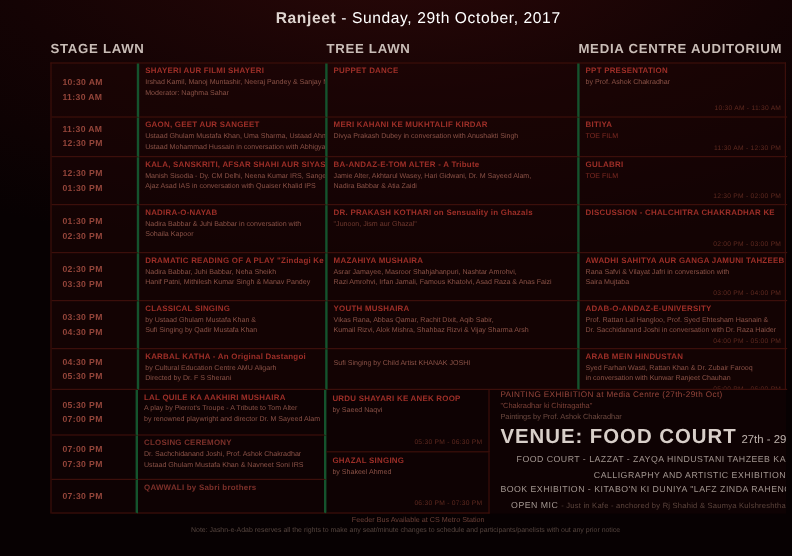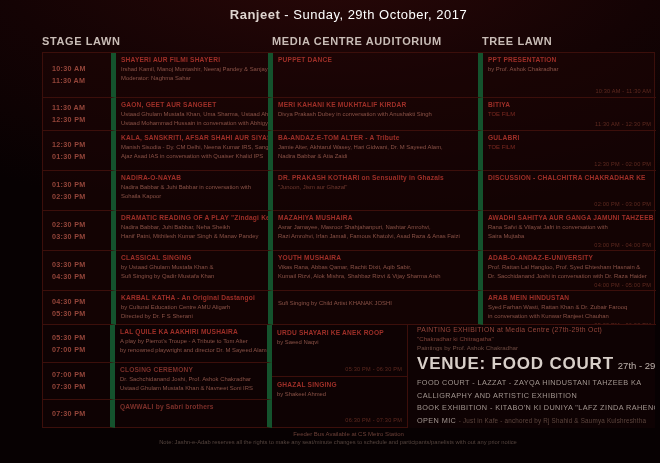--- a/index.html
+++ b/index.html
@@ -7,21 +7,21 @@
        background:radial-gradient(ellipse 600px 260px at 50% -40px, #2a0808 0%, #140304 55%, #070102 100%);}
   .page{width:613px;padding-left:42px;}
   .title{text-align:center;padding-top:7px;font-size:13px;letter-spacing:.5px;}
   .t-bold{color:#ded4cf;font-weight:bold;}
   .t-rest{color:#ffffff;}
   .heads{display:grid;grid-template-columns:230px 210px 173px;margin-top:13px;margin-bottom:5px;}
   .head{font-size:11px;color:#c9bdb7;letter-spacing:.6px;font-weight:bold;}
   .grid{display:grid;grid-template-columns:73px 157px 210px 173px;
         grid-template-rows:45px 33px 40px 40px 40px 40px 34px;
         border:1px solid #3c0f0b;border-bottom:none;background:rgba(30,6,6,.55);}
-  .cell{border-right:5px solid #14532d;border-bottom:1px solid #3c0f0b;padding:3px 5px;overflow:hidden;}
+  .cell{border-right:2px solid #14532d;border-bottom:1px solid #3c0f0b;padding:3px 5px;overflow:hidden;}
   .cell.last{border-right:none;}
   .c-time{display:flex;flex-direction:column;justify-content:center;padding-left:9px;}
   .time{font-size:7.2px;font-weight:bold;color:#94453a;line-height:1.6;letter-spacing:.3px;}
   .etitle{font-size:6.6px;font-weight:bold;color:#9e2f28;letter-spacing:.2px;margin-bottom:2px;white-space:nowrap;}
   .etitle.dim{color:#7c302a;}
   .eline{font-size:5.9px;color:#8a5247;line-height:1.6;white-space:nowrap;}
   .eline.quote{color:#70392f;}
   .c-media{display:flex;flex-direction:column;}
   .msub{font-size:5.9px;color:#7e2a22;margin-top:1px;}
   .mtime{font-size:5.6px;color:#5f2a20;text-align:right;margin-top:auto;letter-spacing:.2px;white-space:nowrap;}
@@ -30,38 +30,38 @@
   .b-left{display:grid;grid-template-columns:72px 157px;grid-template-rows:38px 37px 28px;}
   .b-tree{width:136px;display:flex;flex-direction:column;}
   .b-box{border-right:1px solid #3c0f0b;border-bottom:1px solid #3c0f0b;padding:4px 5px;display:flex;flex-direction:column;flex:1;overflow:hidden;}
   .b-info{flex:1;padding:1px 0 0 9px;overflow:hidden;}
   .i-red{font-size:6.8px;color:#96473c;letter-spacing:.3px;margin-bottom:2px;white-space:nowrap;}
   .i-quote{font-size:6.2px;color:#7c4238;margin-bottom:2px;white-space:nowrap;}
   .i-dim{font-size:6.2px;color:#6d4a40;margin-bottom:1px;white-space:nowrap;}
   .venue-line{margin:3px 0 4px;white-space:nowrap;}
   .venue{font-size:17px;font-weight:bold;color:#d8cfc9;letter-spacing:.8px;}
   .venue-dates{font-size:9.5px;color:#bdb2ac;margin-left:4px;}
-  .i-caps{font-size:7.3px;color:#a29690;letter-spacing:.4px;margin:3.5px 0;white-space:nowrap;}
+  .i-caps{font-size:7.3px;color:#a29690;letter-spacing:.4px;margin:3.5px 0;white-space:nowrap;text-align:right;}
   .i-caps .faint{color:#5d463e;font-size:6.3px;letter-spacing:.2px;}
   .foot1{color:#6b4038;font-size:6px;text-align:center;margin-top:3px;}
   .foot2{color:#55453f;font-size:5.8px;text-align:center;margin-top:2px;margin-left:-21px;}
 </style>
 </head>
 <body>
 
 <div class="page">
 
   <div class="title">
     <span class="t-bold">Ranjeet</span><span class="t-rest"> - Sunday, 29th October, 2017</span>
   </div>
 
   <div class="heads">
     <div class="head">STAGE LAWN</div>
+    <div class="head">TREE LAWN</div>
     <div class="head">MEDIA CENTRE AUDITORIUM</div>
-    <div class="head">TREE LAWN</div>
   </div>
 
   <div class="grid">
 
     <div class="cell c-time">
       <div class="time">10:30 AM</div>
       <div class="time">11:30 AM</div>
     </div>
     <div class="cell">
       <div class="etitle">SHAYERI AUR FILMI SHAYERI</div>

